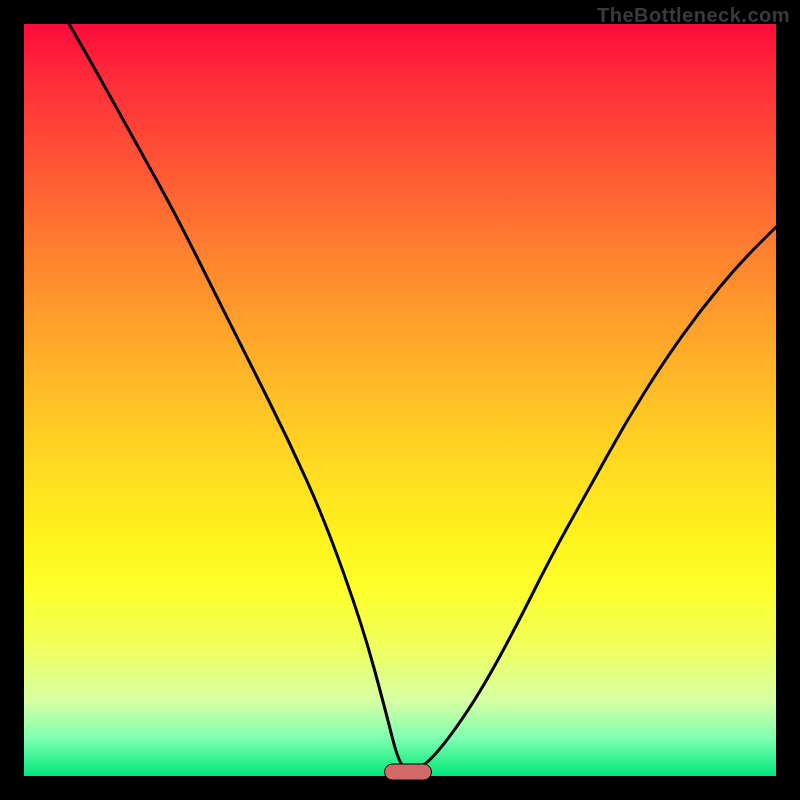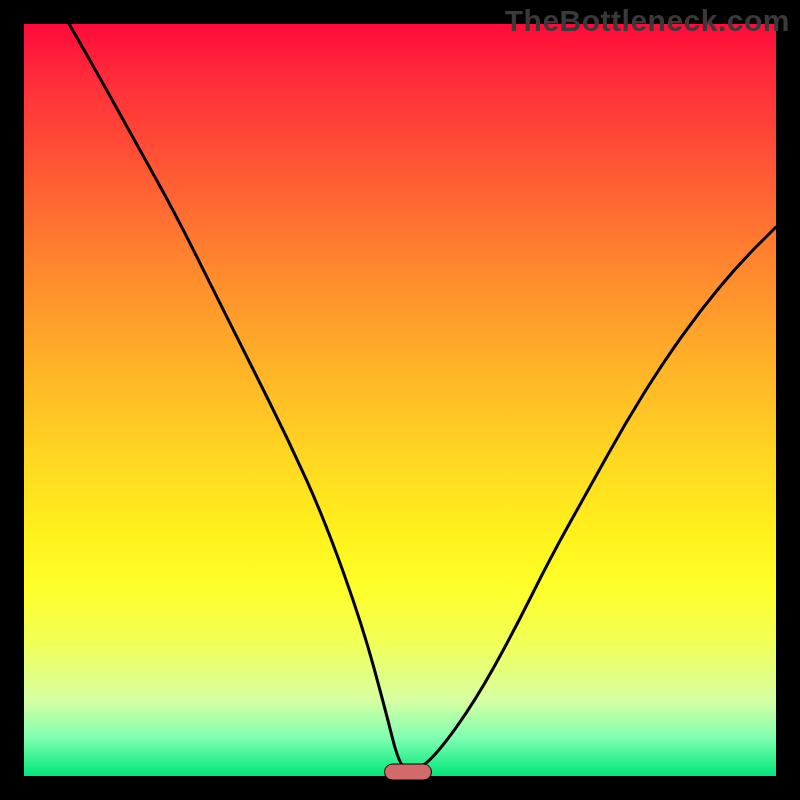--- a/index.html
+++ b/index.html
@@ -15,21 +15,21 @@
     position: relative;
     width: 800px;
     height: 800px;
     background: #000;
   }
   .watermark {
     position: absolute;
     top: 4px;
     right: 10px;
     color: #3a3a3a;
-    font-size: 30px;
+    font-size: 20px;
     font-weight: 600;
     letter-spacing: 0.5px;
     z-index: 10;
   }
   .plot-area {
     position: absolute;
     left: 24px;
     top: 24px;
     width: 752px;
     height: 752px;

